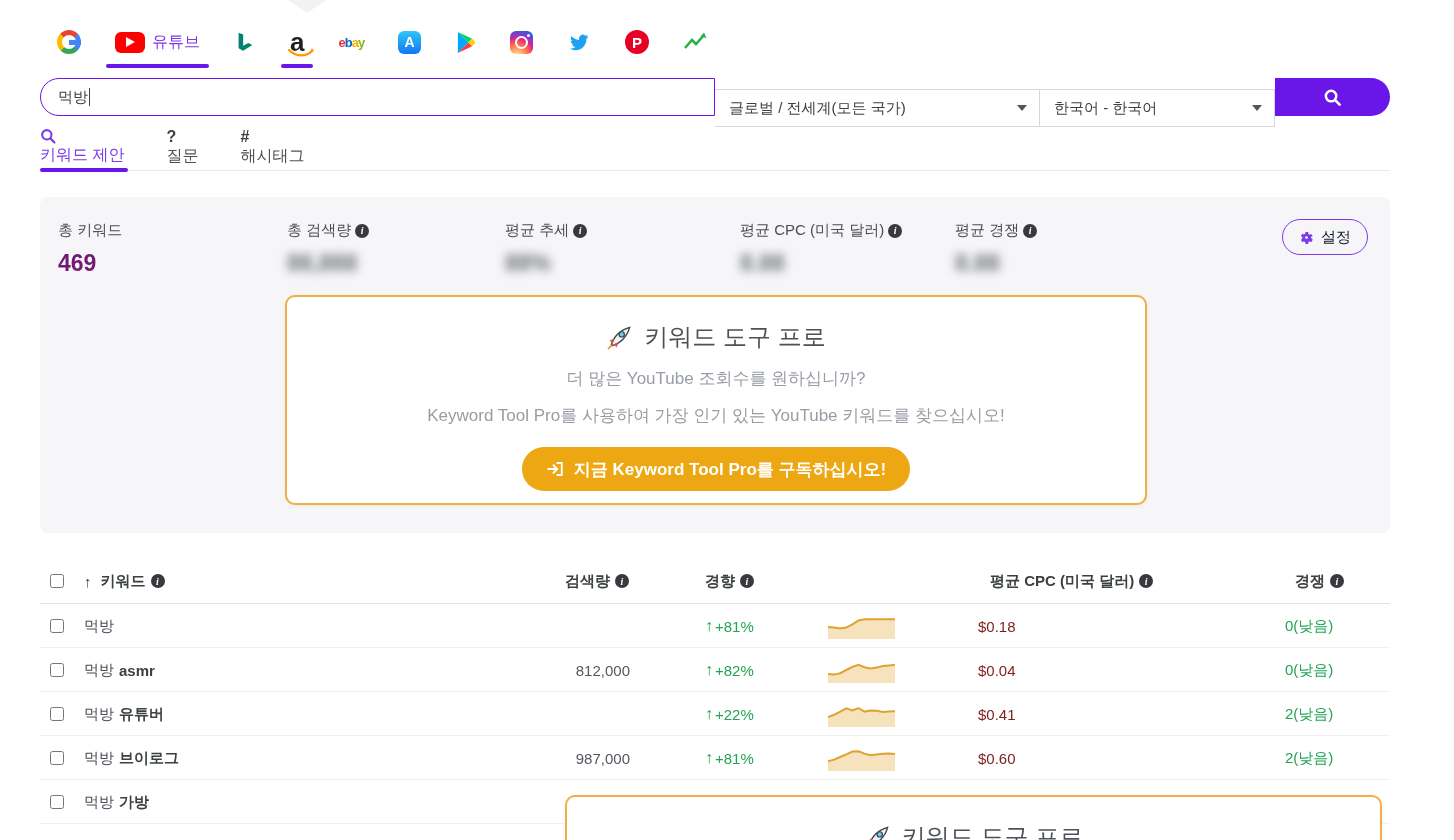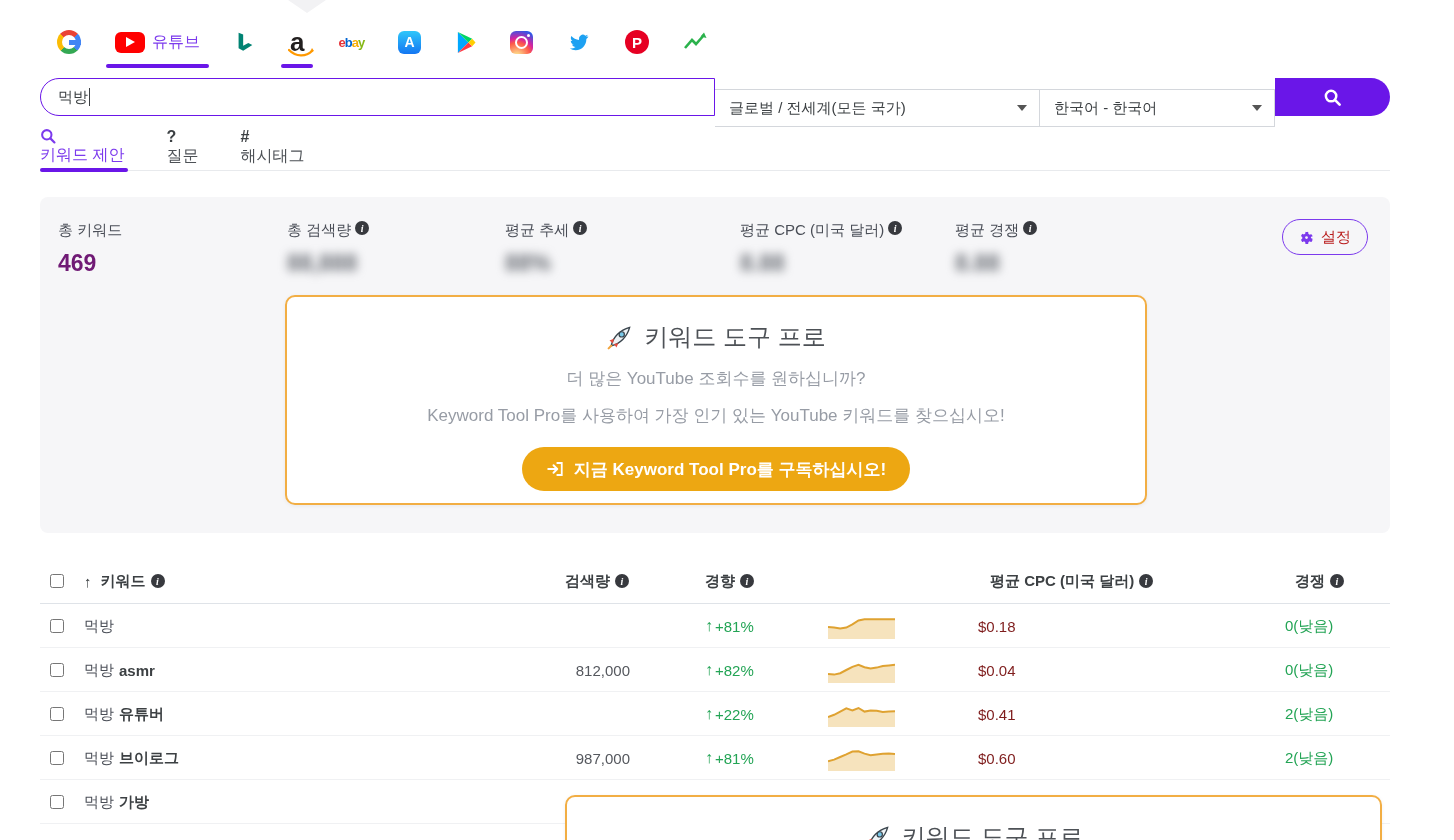--- a/index.html
+++ b/index.html
@@ -60,28 +60,28 @@
     margin-right:42px; cursor:pointer;flex-direction:column; }
   .rtab .pfx { font-weight:bold; color:#3c4043; margin-right:2px; }
   .rtab.active { color:#7c3aed; }
   .rtab.active::after { content:""; position:absolute; left:0; right:-4px; bottom:-1px; height:4px;
     background:#6a16e8; border-radius:2px; }
 
   
   #stats-panel { position:absolute; left:40px; top:197px; width:1350px; height:336px;
     background:#f6f6f8; border-radius:8px; }
   .stat { position:absolute; top:24px; }
-  .stat .lbl { font-size:15px; color:#4a4e57; display:flex; align-items:flex-start; gap:4px; }
+  .stat .lbl { font-size:15px; color:#4a4e57; display:flex; align-items:center; gap:4px; }
   .stat .val { margin-top:10px; font-size:23px; font-weight:bold; color:#701a75; }
   .stat .val.blurred { filter:blur(5px); color:#6a6e75; }
   .info-i { display:inline-flex; width:14px; height:14px; border-radius:50%; background:#37393e; color:#fff;
     font-size:10px; font-weight:bold; align-items:center; justify-content:center;
     font-family:"Liberation Serif",serif; font-style:italic; }
   #settings-button { position:absolute; right:22px; top:22px; height:36px; padding:0 16px;
-    border:1px solid #7c3aed; border-radius:18px; background:transparent; color:#b91c1c;
+    border:1px solid #7c3aed; border-radius:18px; background:transparent; color:#0f172a;
     font-size:15px; display:flex; align-items:center; gap:7px; cursor:pointer; }
   .gear { width:15px; height:15px; fill:#7c3aed; }
 
   
   .promo { background:#fff; border:2px solid #f2ae44; border-radius:10px; box-shadow:0 1px 4px rgba(0,0,0,.06); }
   #promo1 { position:absolute; left:245px; top:98px; width:862px; height:210px; text-align:center; }
   .promo-title { margin-top:24px; font-size:24px; color:#4d5156; display:flex; align-items:center;
     justify-content:center; gap:10px; }
   .promo-line { font-size:17px; color:#979ca5; margin-top:14px; }
   .promo-line:first-of-type { margin-top:18px; }

